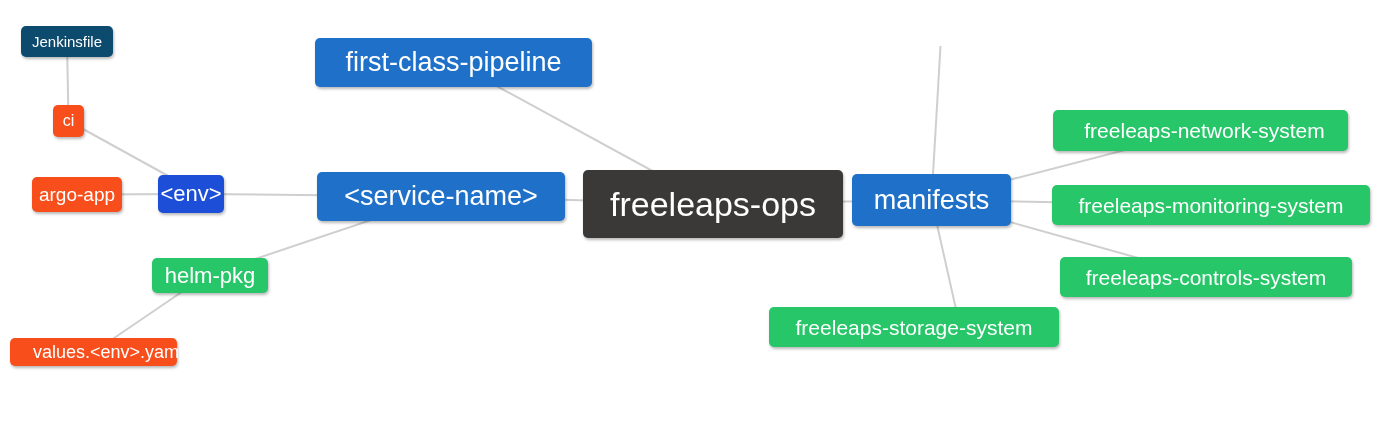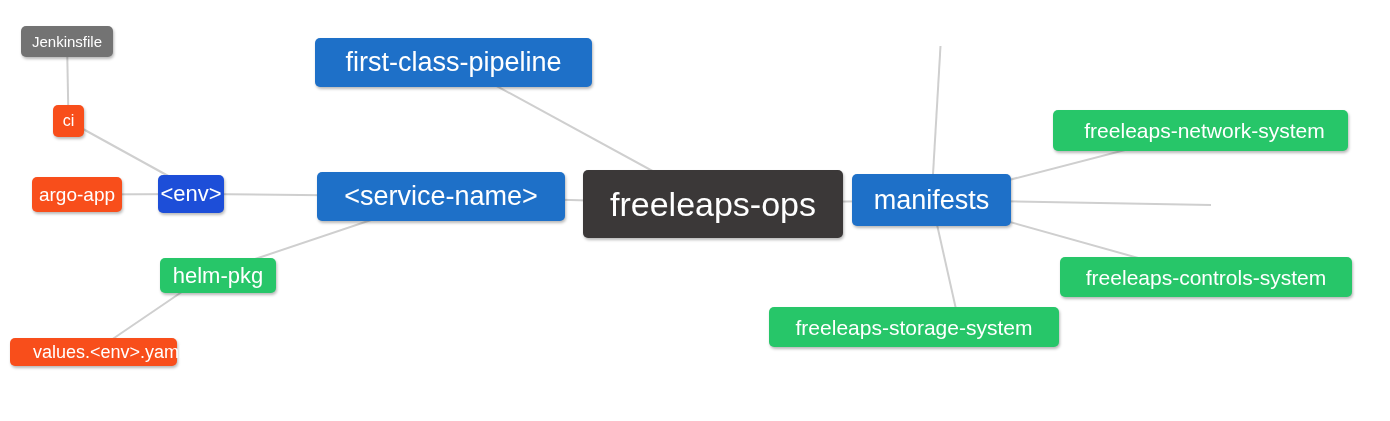--- a/index.html
+++ b/index.html
@@ -51,26 +51,27 @@
       <line x1="453.5" y1="62.5" x2="713" y2="204" stroke="#cfcfcf" stroke-width="2"></line>
       <line x1="441" y1="196.5" x2="713" y2="204" stroke="#cfcfcf" stroke-width="2"></line>
       <line x1="713" y1="204" x2="931.5" y2="200" stroke="#cfcfcf" stroke-width="2"></line>
       <line x1="931.5" y1="200" x2="940.5" y2="46" stroke="#cfcfcf" stroke-width="2"></line>
       <line x1="931.5" y1="200" x2="1200.5" y2="130.5" stroke="#cfcfcf" stroke-width="2"></line>
       <line x1="931.5" y1="200" x2="1211" y2="205" stroke="#cfcfcf" stroke-width="2"></line>
       <line x1="931.5" y1="200" x2="1206" y2="277" stroke="#cfcfcf" stroke-width="2"></line>
       <line x1="931.5" y1="200" x2="960" y2="327" stroke="#cfcfcf" stroke-width="2"></line>
     </svg>
 
-<div class="node" style="left: 21px; top: 26px; width: 92px; height: 31px; font-size: 15px; background: #737373; color: rgb(255, 255, 255);">Jenkinsfile</div>
+<div class="node" style="left: 21px; top: 26px; width: 92px; height: 31px; font-size: 15px; background: #0c4a6e; color: rgb(255, 255, 255);">Jenkinsfile</div>
     <div class="node" style="left: 53px; top: 105px; width: 31px; height: 32px; font-size: 16px; background: rgb(248, 78, 27); color: rgb(255, 255, 255);">ci</div>
     <div class="node" style="left: 32px; top: 177px; width: 90px; height: 35px; font-size: 19px; background: rgb(248, 78, 27); color: rgb(255, 255, 255);">argo-app</div>
     <div class="node" style="left: 158px; top: 175px; width: 66px; height: 38px; font-size: 22px; background: #1d4ed8; color: rgb(255, 255, 255);">&lt;env&gt;</div>
-    <div class="node" style="left: 160px; top: 258px; width: 116px; height: 35px; font-size: 22px; background: rgb(39, 198, 105); color: rgb(255, 255, 255);">helm-pkg</div>
+    <div class="node" style="left: 152px; top: 258px; width: 116px; height: 35px; font-size: 22px; background: rgb(39, 198, 105); color: rgb(255, 255, 255);">helm-pkg</div>
     <div class="node" style="left: 10px; top: 338px; width: 167px; height: 28px; font-size: 18px; background: rgb(248, 78, 27); color: rgb(255, 255, 255); padding-left: 33px;">values.&lt;env&gt;.yaml</div>
     <div class="node" style="left: 315px; top: 38px; width: 277px; height: 49px; font-size: 27px; background: rgb(30, 112, 200); color: rgb(255, 255, 255);">first-class-pipeline</div>
     <div class="node" style="left: 317px; top: 172px; width: 248px; height: 49px; font-size: 27px; background: rgb(30, 112, 200); color: rgb(255, 255, 255);">&lt;service-name&gt;</div>
     <div class="node" style="left: 583px; top: 170px; width: 260px; height: 68px; font-size: 34px; background: rgb(59, 56, 56); color: rgb(255, 255, 255);">freeleaps-ops</div>
     <div class="node" style="left: 852px; top: 174px; width: 159px; height: 52px; font-size: 27px; background: rgb(30, 112, 200); color: rgb(255, 255, 255);">manifests</div>
     <div class="node" style="left: 1053px; top: 110px; width: 295px; height: 41px; font-size: 21px; background: rgb(39, 198, 105); color: rgb(255, 255, 255); padding-left: 12px;">freeleaps-network-system</div>
+    <div class="node" style="left: 1052px; top: 185px; width: 318px; height: 40px; font-size: 21px; background: rgb(39, 198, 105); color: rgb(255, 255, 255);">freeleaps-monitoring-system</div>
     <div class="node" style="left: 1060px; top: 257px; width: 292px; height: 40px; font-size: 21px; background: rgb(39, 198, 105); color: rgb(255, 255, 255);">freeleaps-controls-system</div>
     <div class="node" style="left: 769px; top: 307px; width: 290px; height: 40px; font-size: 21px; background: rgb(39, 198, 105); color: rgb(255, 255, 255);">freeleaps-storage-system</div>
   </div>
 
 </body></html>

